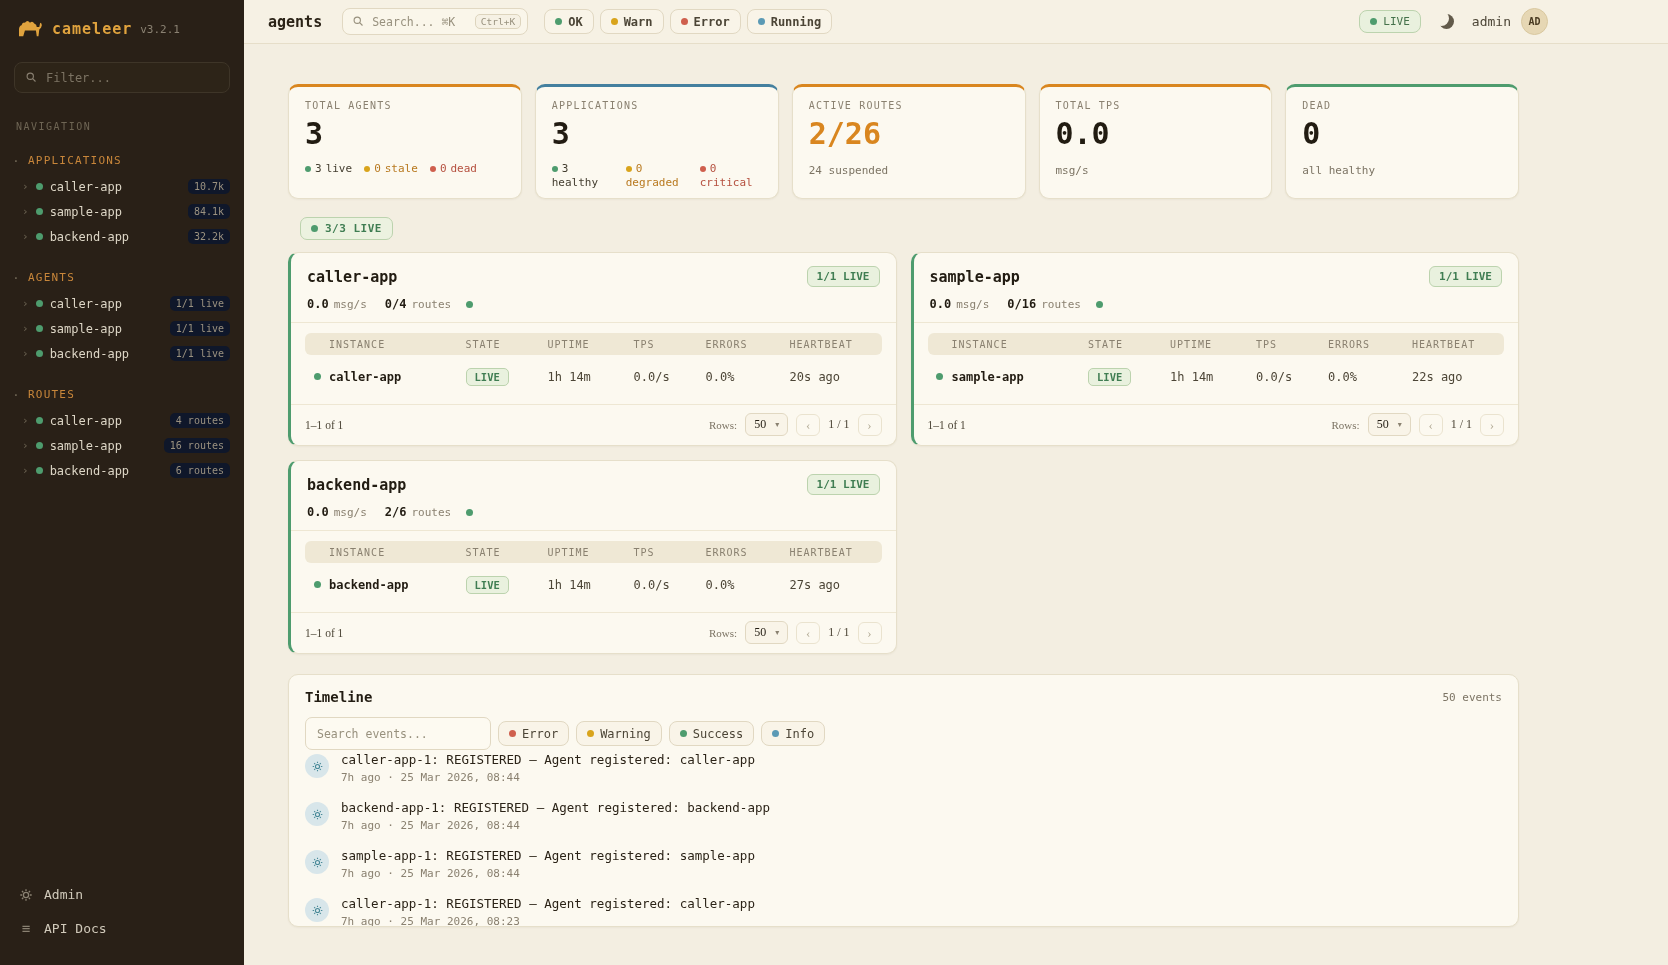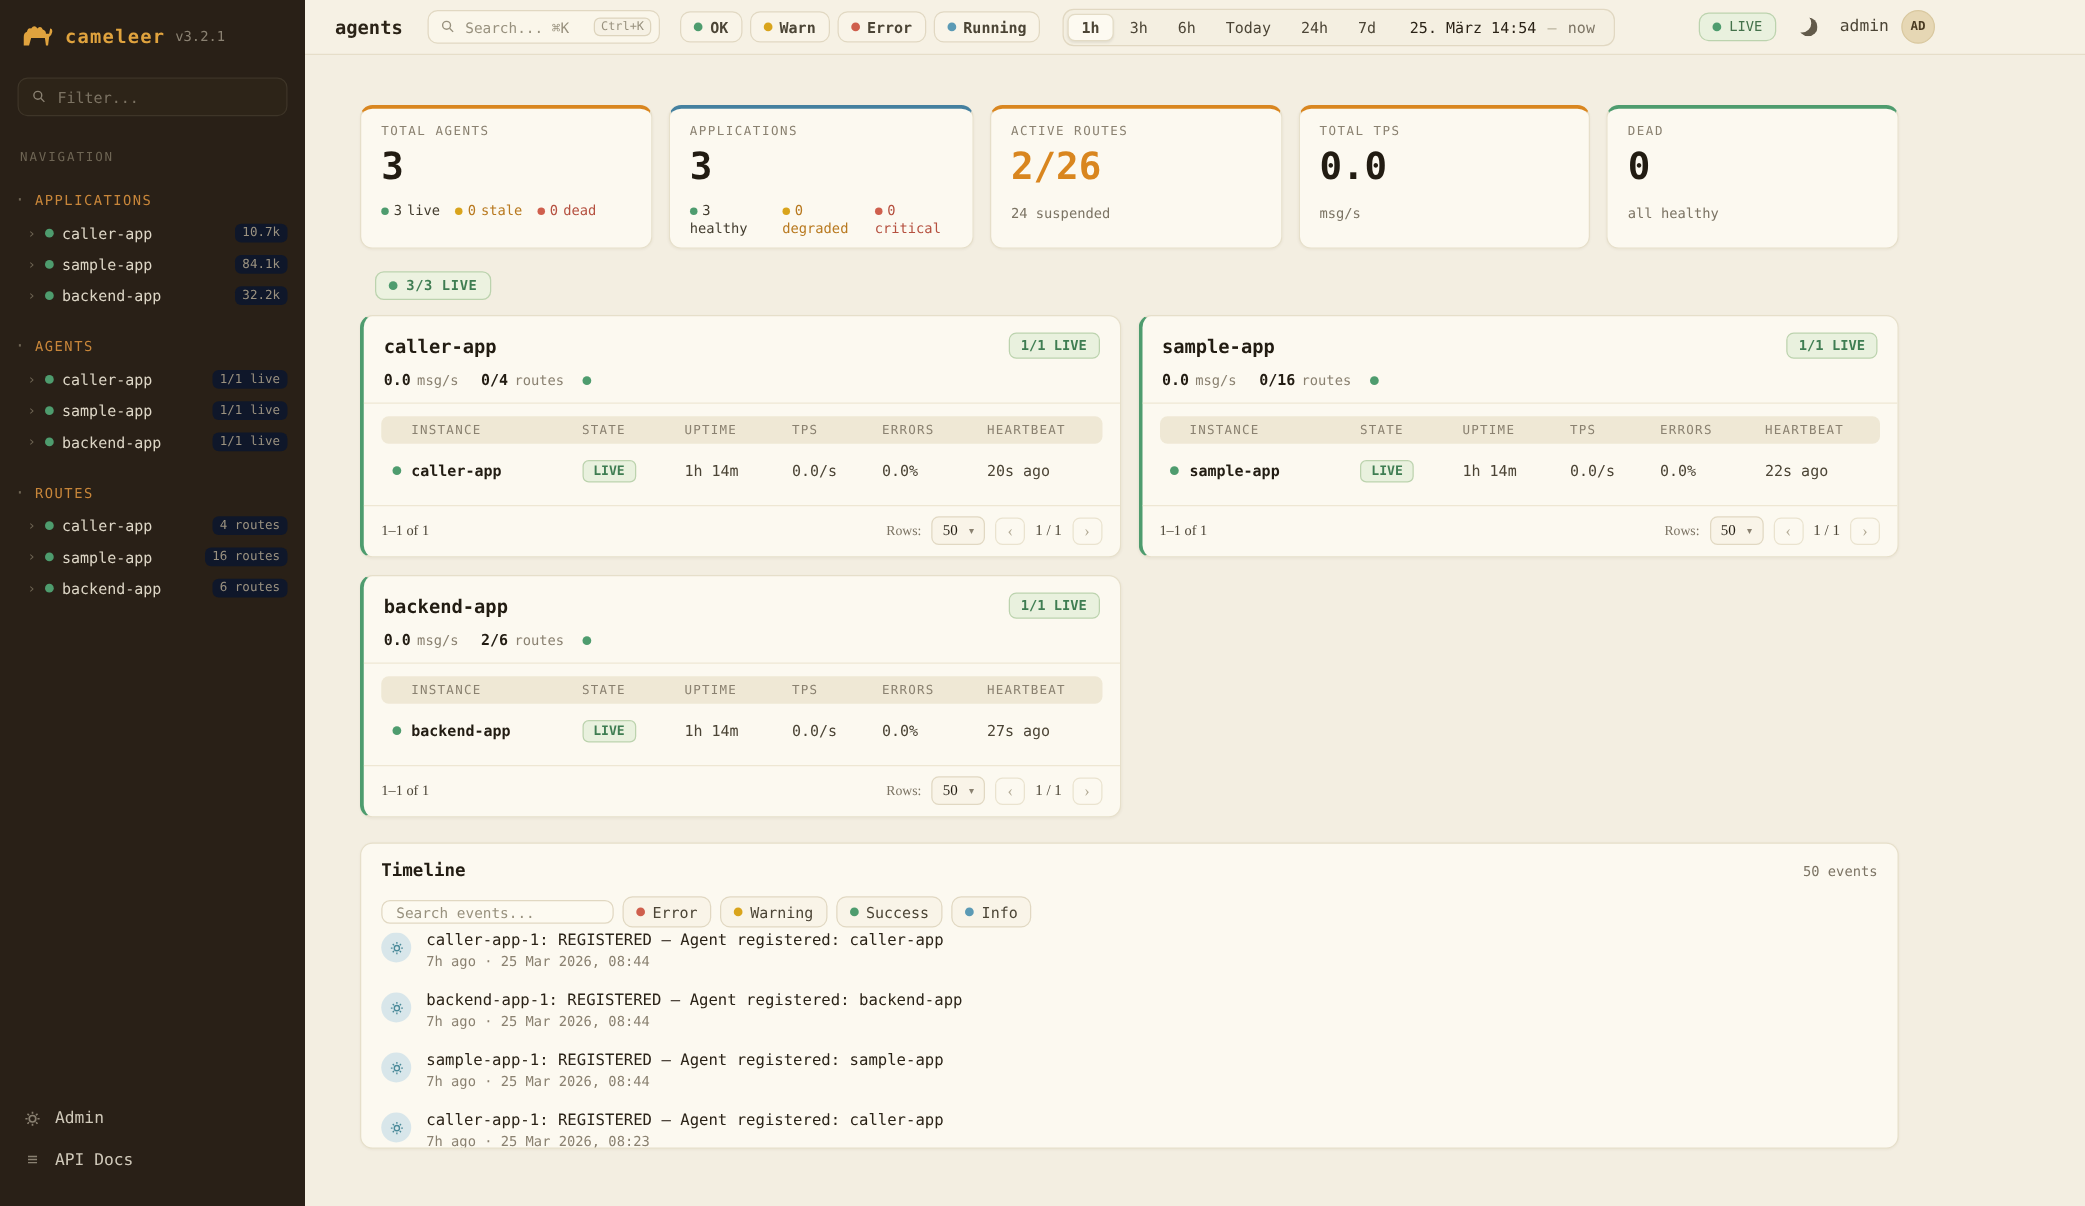--- a/index.html
+++ b/index.html
@@ -106,21 +106,21 @@
   .rows-select .caret { font-style:normal; color:#8a8170; font-size:8px; }
   .pg { border:1px solid #eae3cf; background:transparent; color:#b3ab96; width:24px; height:22px; border-radius:6px; font:inherit; font-size:13px; cursor:pointer; display:flex; align-items:center; justify-content:center; padding:0; }
   .page { font-size:12px; color:#4c4536; }
 
   
   .timeline-card { margin-top:20px; background:#fcf9f0; border:1px solid #e6dfca; border-radius:10px; box-shadow:0 1px 2px rgba(80,60,20,.05); padding-top:14px; }
   .tl-head { display:flex; align-items:center; justify-content:space-between; padding:0 16px; }
   .tl-title { font-weight:bold; font-size:14px; color:#221c12; }
   .tl-count { font-size:11px; color:#7c7464; }
   .tl-controls { display:flex; align-items:center; gap:7px; padding:12px 16px 4px; }
-  .tl-search { display:flex; align-items:center; width:186px; height:19px; border:1px solid #e1d8c2; border-radius:7px; background:#fdfaf1; padding:0 9px; }
+  .tl-search { display:flex; align-items:center; width:186px; height:33px; border:1px solid #e1d8c2; border-radius:7px; background:#fdfaf1; padding:0 9px; }
   .tl-search input { flex:1; min-width:0; border:0; background:transparent; outline:none; font:inherit; font-size:11.5px; color:#5c5546; }
   .tl-events { height:172px; overflow:hidden; padding:4px 16px 0; }
   .event { display:flex; gap:12px; padding:8px 0; }
   .event:first-child { margin-top:-14px; }
   .ev-icon { width:24px; height:24px; border-radius:50%; background:#d8e6ea; display:flex; align-items:center; justify-content:center; flex-shrink:0; margin-top:2px; }
   .ev-msg { font-size:12.5px; color:#2b2317; }
   .ev-time { font-size:11px; color:#8a8170; margin-top:4px; }
 </style>
 </head>
 <body>
@@ -272,33 +272,20 @@
         <span class="chip">
           <span class="dot dot-red"></span>
           <span>Error</span>
         </span>
         <span class="chip">
           <span class="dot dot-blue"></span>
           <span>Running</span>
         </span>
       </div>
 
-      <div class="time-group">
-        <button class="time-btn active">1h</button>
-        <button class="time-btn">3h</button>
-        <button class="time-btn">6h</button>
-        <button class="time-btn">Today</button>
-        <button class="time-btn">24h</button>
-        <button class="time-btn">7d</button>
-        <span class="date-range">
-          <span class="d-start">25. März 14:54</span>
-          <span class="d-sep">—</span>
-          <span class="d-end">now</span>
-        </span>
-      </div>
 
       <div class="spacer"></div>
 
       <span class="live-chip">
         <span class="dot dot-green"></span>
         <span>LIVE</span>
       </span>
       <span class="moon"></span>
       <span class="user">admin</span>
       <div class="avatar">AD</div>

